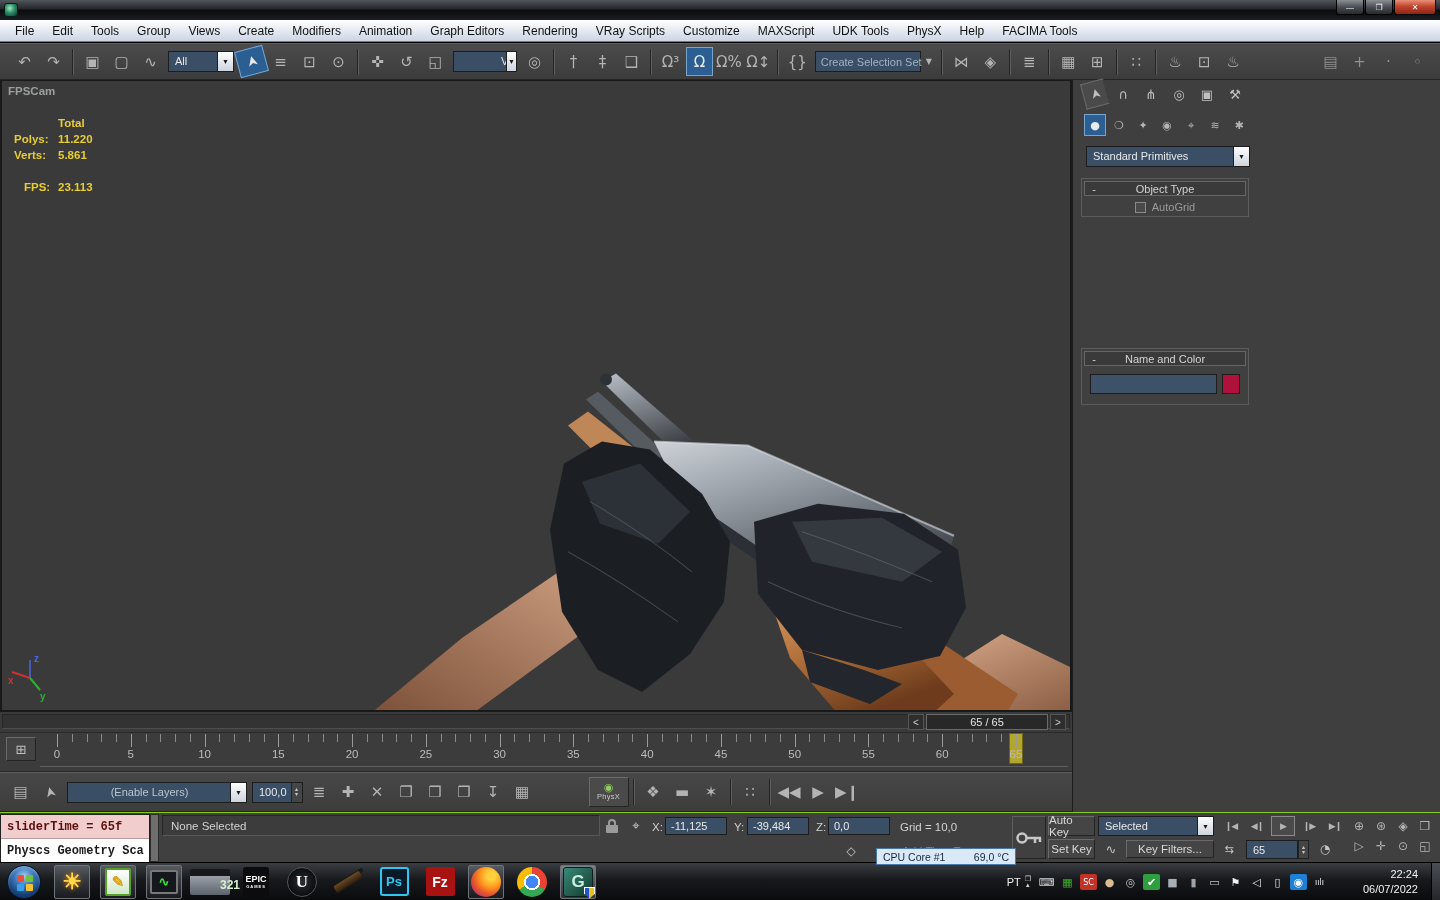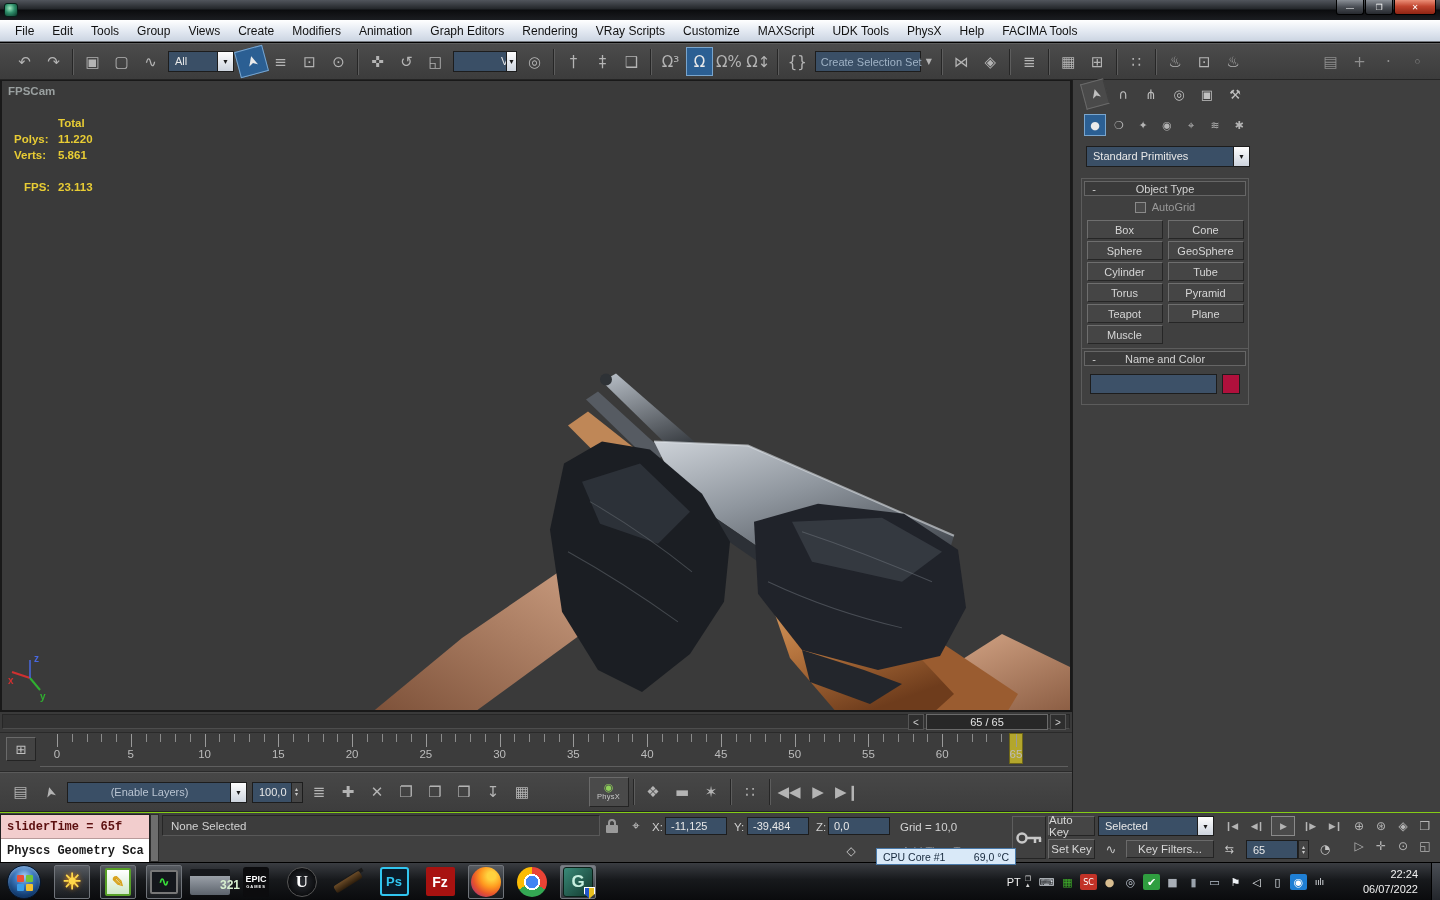--- a/index.html
+++ b/index.html
@@ -582,33 +582,20 @@
 
   <div class="rollout" style="top:98px;">
     <div class="rollout-header">
       <span class="collapse">-</span>
       <span class="r-title">Object Type</span>
     </div>
     <div id="autogrid-row">
       <span id="autogrid-checkbox"></span>
       <span id="autogrid-label">AutoGrid</span>
     </div>
-    <div id="obj-grid">
-        <div class="obj-btn">Box</div>
-        <div class="obj-btn">Cone</div>
-        <div class="obj-btn">Sphere</div>
-        <div class="obj-btn">GeoSphere</div>
-        <div class="obj-btn">Cylinder</div>
-        <div class="obj-btn">Tube</div>
-        <div class="obj-btn">Torus</div>
-        <div class="obj-btn">Pyramid</div>
-        <div class="obj-btn">Teapot</div>
-        <div class="obj-btn">Plane</div>
-        <div class="obj-btn">Muscle</div>
-      </div>
   </div>
 
   <div class="rollout" style="top:268px;">
     <div class="rollout-header">
       <span class="collapse">-</span>
       <span class="r-title">Name and Color</span>
     </div>
     <div id="name-color-body">
       <div id="object-name-field"></div>
       <div id="object-color-swatch" style="background: rgb(176, 16, 60);"></div>

